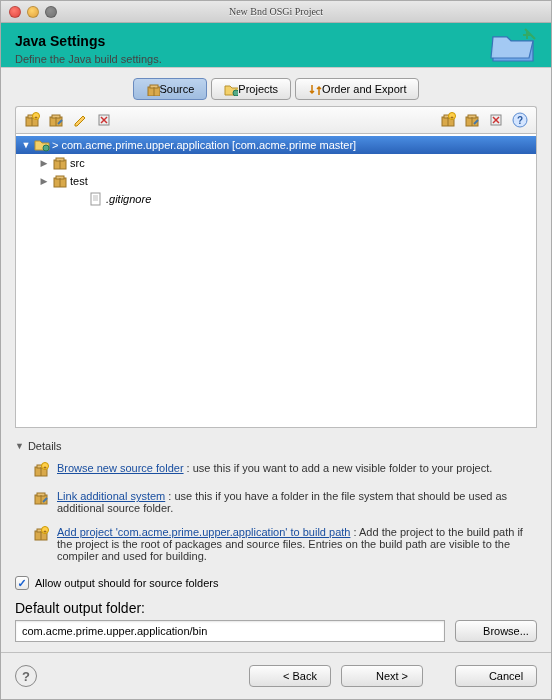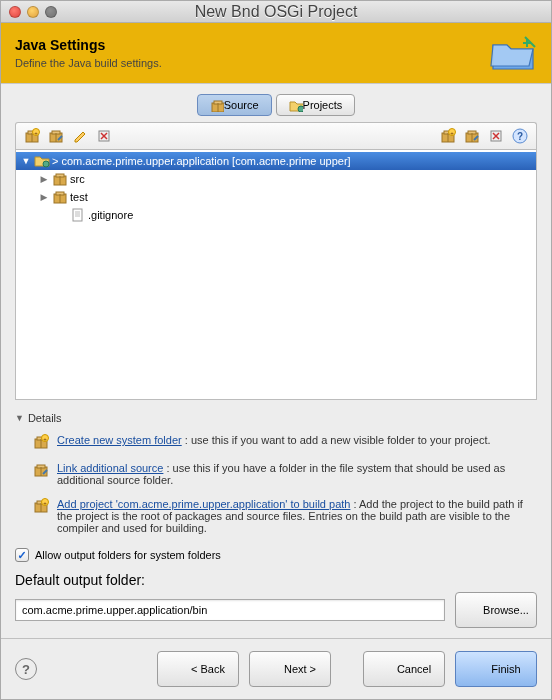--- a/index.html
+++ b/index.html
@@ -20,27 +20,27 @@
     border-bottom: 1px solid #b0b0b0;
     display: flex;
     align-items: center;
     position: relative;
   }
   .traffic { position: absolute; left: 8px; display: flex; gap: 6px; }
   .dot { width: 12px; height: 12px; border-radius: 50%; border: 0.5px solid rgba(0,0,0,0.2); }
   .dot.red { background: radial-gradient(circle at 40% 35%, #ff7b70, #e0443e); }
   .dot.yel { background: radial-gradient(circle at 40% 35%, #ffd36b, #e0a13e); }
   .dot.grn { background: radial-gradient(circle at 40% 35%, #8f8f8f, #717171); }
-  .wtitle { flex:1; text-align:center; font-size:16px; color:#444; text-shadow:0 1px 0 #fff; }
+  .wtitle { flex:1; text-align:center; font-size:10px; color:#444; text-shadow:0 1px 0 #fff;font-family:Liberation Serif, serif; }
   .header {
-    padding: 10px 14px;
-    background: #eab308;
+    padding: 2px 14px;
+    background: #14b8a6;
     border-bottom: 1px solid #c8c8c8;
     display: flex;
-    align-items: center;
+    align-items: flex-end;
   }
   .header-text { flex:1; }
   .header h1 { font-size: 14px; font-weight: bold; margin-bottom: 4px; }
   .header p { font-size: 11px; color: #444; }
   .folder-icon-big { width:48px; height:40px; }
 
   .main { flex:1; padding: 10px 14px; display:flex; flex-direction:column; overflow:hidden; }
   .tabbar { display:flex; justify-content:center; gap:0; margin-bottom:6px; }
   .tab {
     padding: 3px 12px;
@@ -70,21 +70,21 @@
     background:#fff; border:1px solid #bcbcbc;
     overflow:auto;
     padding-top:2px;
   }
   .row { display:flex; align-items:center; height:18px; padding-left:4px; gap:2px; }
   .row.sel { background: linear-gradient(#4a8de2,#2a62b8); color:#fff; }
   .row .tw { width:12px; text-align:center; color:#777; font-size:9px; }
   .row.sel .tw { color:#fff; }
   .row .ic { width:16px; height:16px; display:flex; align-items:center; justify-content:center; }
   .indent1 { padding-left: 22px; }
-  .indent2 { padding-left: 40px; }
+  .indent2 { padding-left: 58px; font-style: italic; }
 
   .details-sec { margin-top:12px; }
   .disclose { display:flex; align-items:center; gap:4px; font-size:11px; color:#333; margin-bottom:6px; }
   .disclose .tri { font-size:9px; color:#666; }
   .detail-item { display:flex; gap:8px; padding:4px 0 8px 18px; font-size:11px; color:#333; }
   .detail-item .ic { flex-shrink:0; width:16px; height:16px; }
   .detail-item a { color:#1a4fa0; text-decoration:underline; }
   .detail-item span.rest { }
 
   .chk-row { display:flex; align-items:center; gap:6px; margin:6px 0 10px 0; font-size:11px; }
@@ -92,21 +92,21 @@
 
   .out-label { font-size:14px; margin-bottom:4px; display:block; }
   .out-row { display:flex; gap:10px; align-items:center; }
   .out-row input {
     flex:1; height:22px; padding:2px 6px;
     border:1px solid #a9a9a9; border-radius:0;
     font-size:11px; background:#fff;
     box-shadow: inset 0 1px 2px rgba(0,0,0,0.1);
   }
   .btn {
-    min-width:82px; height:36px;
+    min-width:82px; height:22px;
     background: linear-gradient(#fdfdfd,#e2e2e2);
     border:1px solid #9c9c9c; border-radius:4px;
     font-size:11px; cursor:pointer;
     display:flex; align-items:center; justify-content:center;padding-left:20px;
   }
   .btn.primary { background: linear-gradient(#cde3ff,#8db8ef); border-color:#5a82c0; }
 
   .footer {
     border-top:1px solid #c0c0c0;
     padding:12px 14px;
@@ -199,20 +199,26 @@
         <svg>
           <use href="#pkg-icon"></use>
         </svg>
         <span>Source</span>
       </div>
     <div class="tab">
         <svg>
           <use href="#proj-icon"></use>
         </svg>
         <span>Projects</span>
+      </div>
+    <div class="tab">
+        <svg>
+          <use href="#order-icon"></use>
+        </svg>
+        <span>Order and Export</span>
       </div>
   </div>
 
   <div class="toolbar">
     <div class="tbtn">
         <svg>
           <use href="#newpkg-icon"></use>
         </svg>
       </div>
     <div class="tbtn">
@@ -254,21 +260,21 @@
   </div>
 
   <div class="tree">
     <div class="row sel">
       <span class="tw">▼</span>
       <span class="ic">
           <svg width="16" height="16">
             <use href="#proj-icon"></use>
           </svg>
         </span>
-      <span><span>&gt; </span><span>com.acme.prime.upper.application</span><span>  [com.acme.prime upper]</span></span>
+      <span><span>&gt; </span><span>com.acme.prime.upper.application</span><span>  [com.acme.prime master]</span></span>
     </div>
     <div class="row indent1">
       <span class="tw">▶</span>
       <span class="ic">
           <svg width="16" height="16">
             <use href="#pkg-icon"></use>
           </svg>
         </span>
       <span>src</span>
     </div>
@@ -294,49 +300,48 @@
 
   <div class="details-sec">
     <div class="disclose">
       <span class="tri">▼</span>
       <span>Details</span>
     </div>
     <div class="detail-item">
       <span class="ic"><svg width="16" height="16">
             <use href="#newpkg-icon"></use>
           </svg></span>
-      <span><a href="#">Create new system folder</a><span class="rest"> : use this if you want to add a new visible folder to your project.</span></span>
+      <span><a href="#">Browse new source folder</a><span class="rest"> : use this if you want to add a new visible folder to your project.</span></span>
     </div>
     <div class="detail-item">
       <span class="ic"><svg width="16" height="16">
             <use href="#link-icon"></use>
           </svg></span>
-      <span><a href="#">Link additional source</a><span class="rest"> : use this if you have a folder in the file system that should be used as additional source folder.</span></span>
+      <span><a href="#">Link additional system</a><span class="rest"> : use this if you have a folder in the file system that should be used as additional source folder.</span></span>
     </div>
     <div class="detail-item">
       <span class="ic"><svg width="16" height="16">
             <use href="#newpkg-icon"></use>
           </svg></span>
       <span><a href="#">Add project 'com.acme.prime.upper.application' to build path</a><span class="rest"> : Add the project to the build path if the project is the root of packages and source files. Entries on the build path are visible to the compiler and used for building.</span></span>
     </div>
   </div>
 
   <div class="chk-row">
     <div class="chk">✓</div>
-    <span>Allow output folders for system folders</span>
+    <span>Allow output should for source folders</span>
   </div>
 
   <span class="out-label">Default output folder:</span>
   <div class="out-row">
     <input type="text" value="com.acme.prime.upper.application/bin" style="">
     <div class="btn">Browse...</div>
   </div>
 </div>
 
 <div class="footer">
   <div class="help">?</div>
   <div class="spacer"></div>
   <div class="btn">&lt; Back</div>
   <div class="btn">Next &gt;</div>
   <div style="width:12px"></div>
   <div class="btn">Cancel</div>
-  <div class="btn primary">Finish</div>
 </div>
 
 </body></html>

